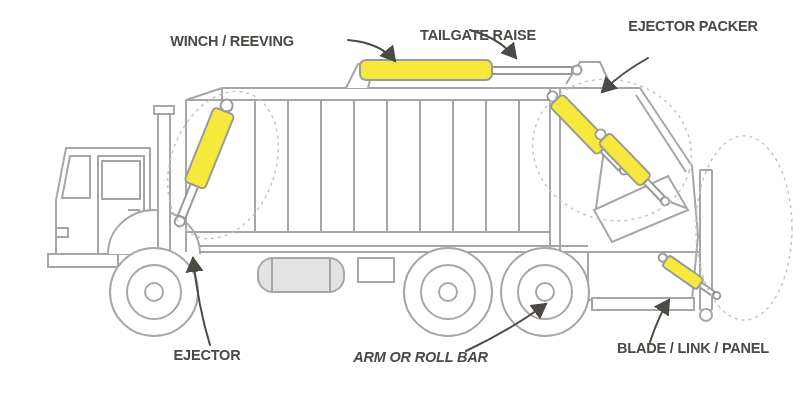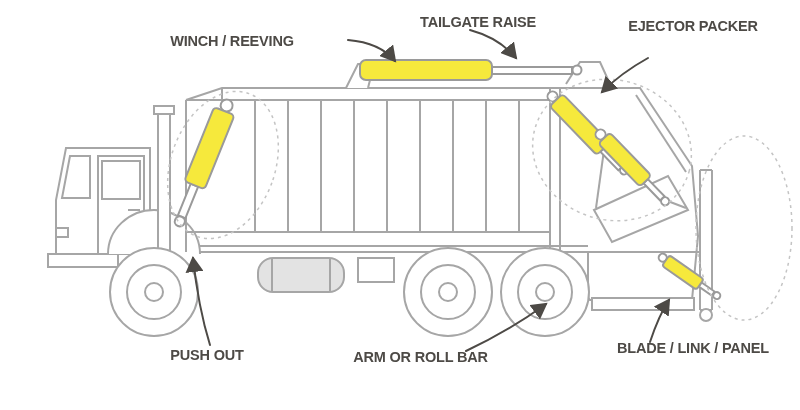--- a/index.html
+++ b/index.html
@@ -159,33 +159,33 @@
       <path d="M210,345 C201,316 196,286 193,258" marker-end="url(#ah)"></path>
       <path d="M466,351 C498,336 524,320 546,304" marker-end="url(#ah)"></path>
       <path d="M650,342 C655,327 661,312 669,300" marker-end="url(#ah)"></path>
     </g>
   </svg>
 
   <div class="label" style="left:118px;top:32px;width:228px;">
     <div>WINCH / REEVING</div>
   </div>
 
-  <div class="label" style="left:398px;top:13px;width:160px;">
+  <div class="label" style="left:398px;top:26px;width:160px;">
     <div>TAILGATE RAISE</div>
   </div>
 
   <div class="label" style="left:598px;top:17px;width:190px;">
     <div>EJECTOR PACKER</div>
   </div>
 
   <div class="label" style="left:148px;top:346px;width:118px;">
-    <div>PUSH OUT</div>
+    <div>EJECTOR</div>
   </div>
 
-  <div class="label" style="left:328px;top:348px;width:185px;">
+  <div class="label" style="left:328px;top:348px;width:185px;font-style:italic;">
     <div>ARM OR ROLL BAR</div>
   </div>
 
   <div class="label" style="left:598px;top:339px;width:190px;">
     <div>BLADE / LINK / PANEL</div>
   </div>
 
 </div>
 
 </body></html>

